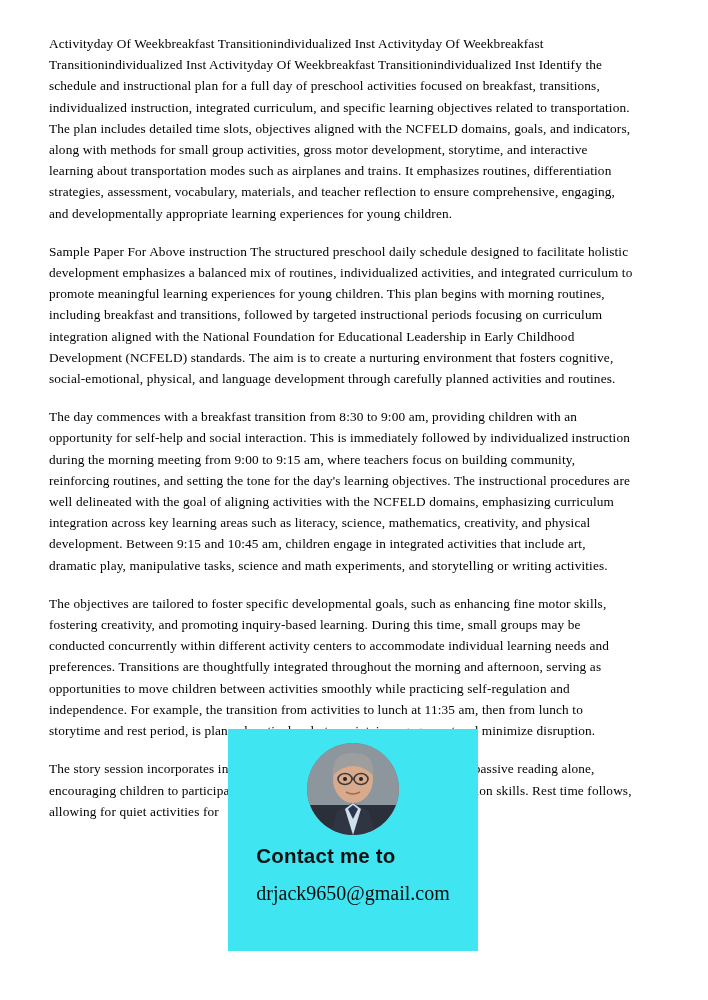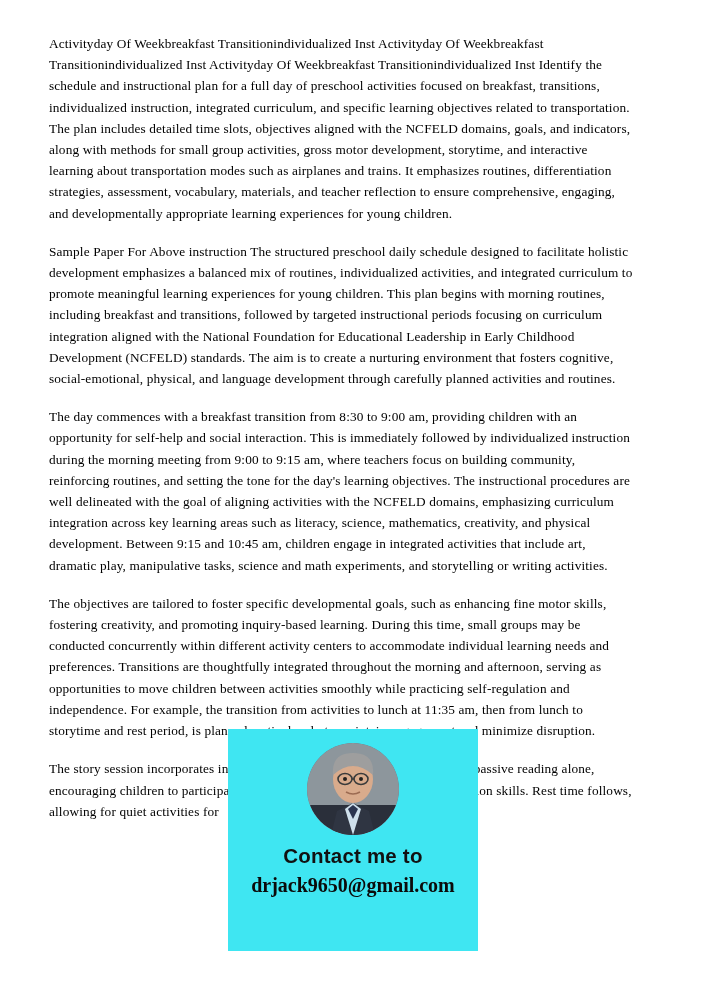--- a/index.html
+++ b/index.html
@@ -62,35 +62,34 @@
     overflow: hidden;
     background: #6f7d86;
     position: relative;
     flex: none;
   }
   .avatar svg {
     display: block;
   }
   .contact-lines {
     margin-top: 8px;
-    text-align: center;
     font-family: "Liberation Sans", "DejaVu Sans", sans-serif;
   }
   .contact-line {
     font-size: 20.5px;
     font-weight: bold;
     line-height: 25px;
     color: #111111;
     letter-spacing: 0.2px;
   }
   .contact-email {
-    margin-top: 5px;
+    margin-top: 13px;
     font-family: "Liberation Serif", "DejaVu Serif", serif;
     font-size: 20px;
-    font-weight: bold;
+    font-weight: normal;
     color: #0b0b0b;
     line-height: 24px;
   }
 </style>
 </head>
 <body>
 
 <div class="page">
 
   <div class="doc-body">

